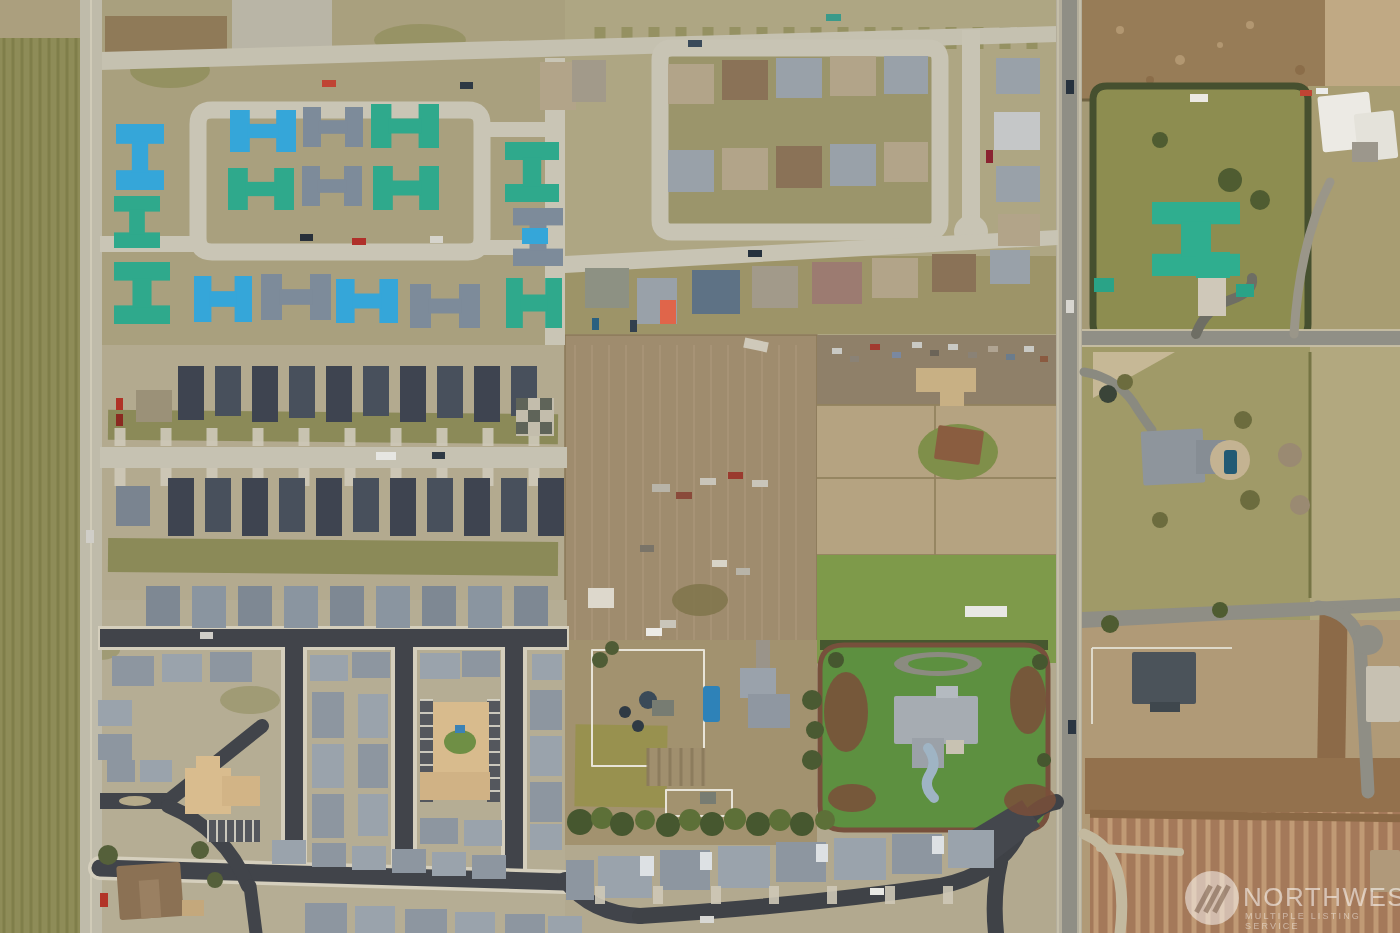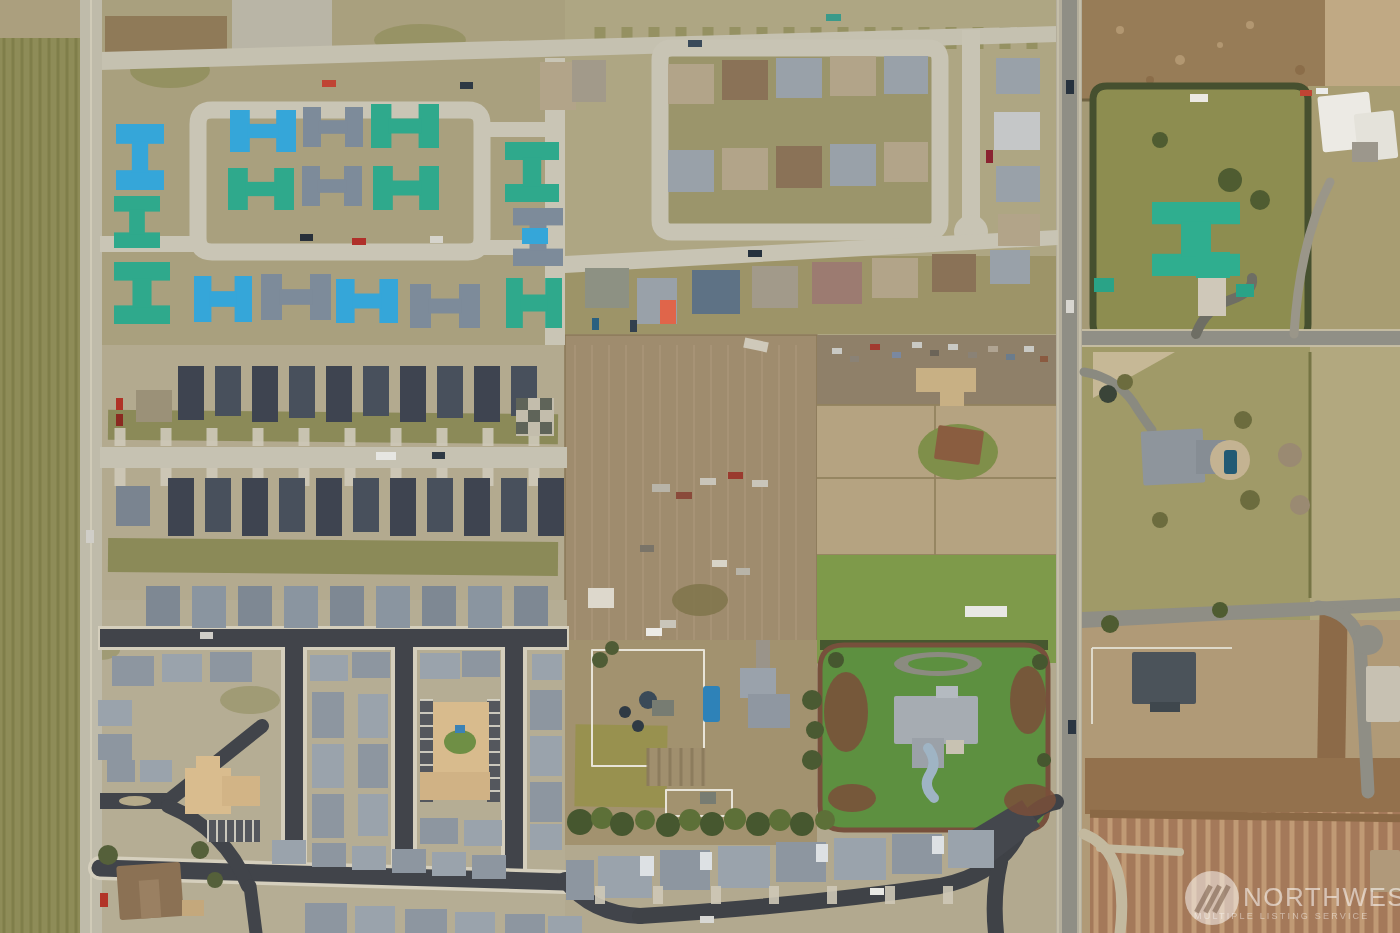--- a/index.html
+++ b/index.html
@@ -1,21 +1,21 @@
 <!DOCTYPE html>
 <html><head>
 <meta charset="utf-8">
 <style>
   html,body{margin:0;padding:0;background:#1b1b18;}
   #stage{position:relative;width:1400px;height:933px;overflow:hidden;background:#b2a98f;
          font-family:"Liberation Sans", sans-serif;}
   #scene{position:absolute;left:0;top:0;}
   .wm{position:absolute;color:rgba(255,255,255,.55);user-select:none;}
   #wm-title{left:1243px;top:882px;font-size:26px;font-weight:500;letter-spacing:1.5px;}
-  #wm-sub{left:1194px;top:911px;font-size:9px;letter-spacing:2.2px;color:rgba(255,255,255,.45);}
+  #wm-sub{left:1245px;top:911px;font-size:9px;letter-spacing:2.2px;color:rgba(255,255,255,.45);}
   #wm-logo{position:absolute;left:1185px;top:871px;width:54px;height:54px;border-radius:50%;
            background:rgba(255,255,255,.5);overflow:hidden;}
   #wm-logo .slash{position:absolute;top:13px;width:5px;height:30px;background:rgba(125,98,78,.6);
                   transform:rotate(28deg);}
   #wm-logo .s1{left:16px;} #wm-logo .s2{left:25px;} #wm-logo .s3{left:34px;}
 </style>
 </head>
 <body>
 
 <div id="stage">

